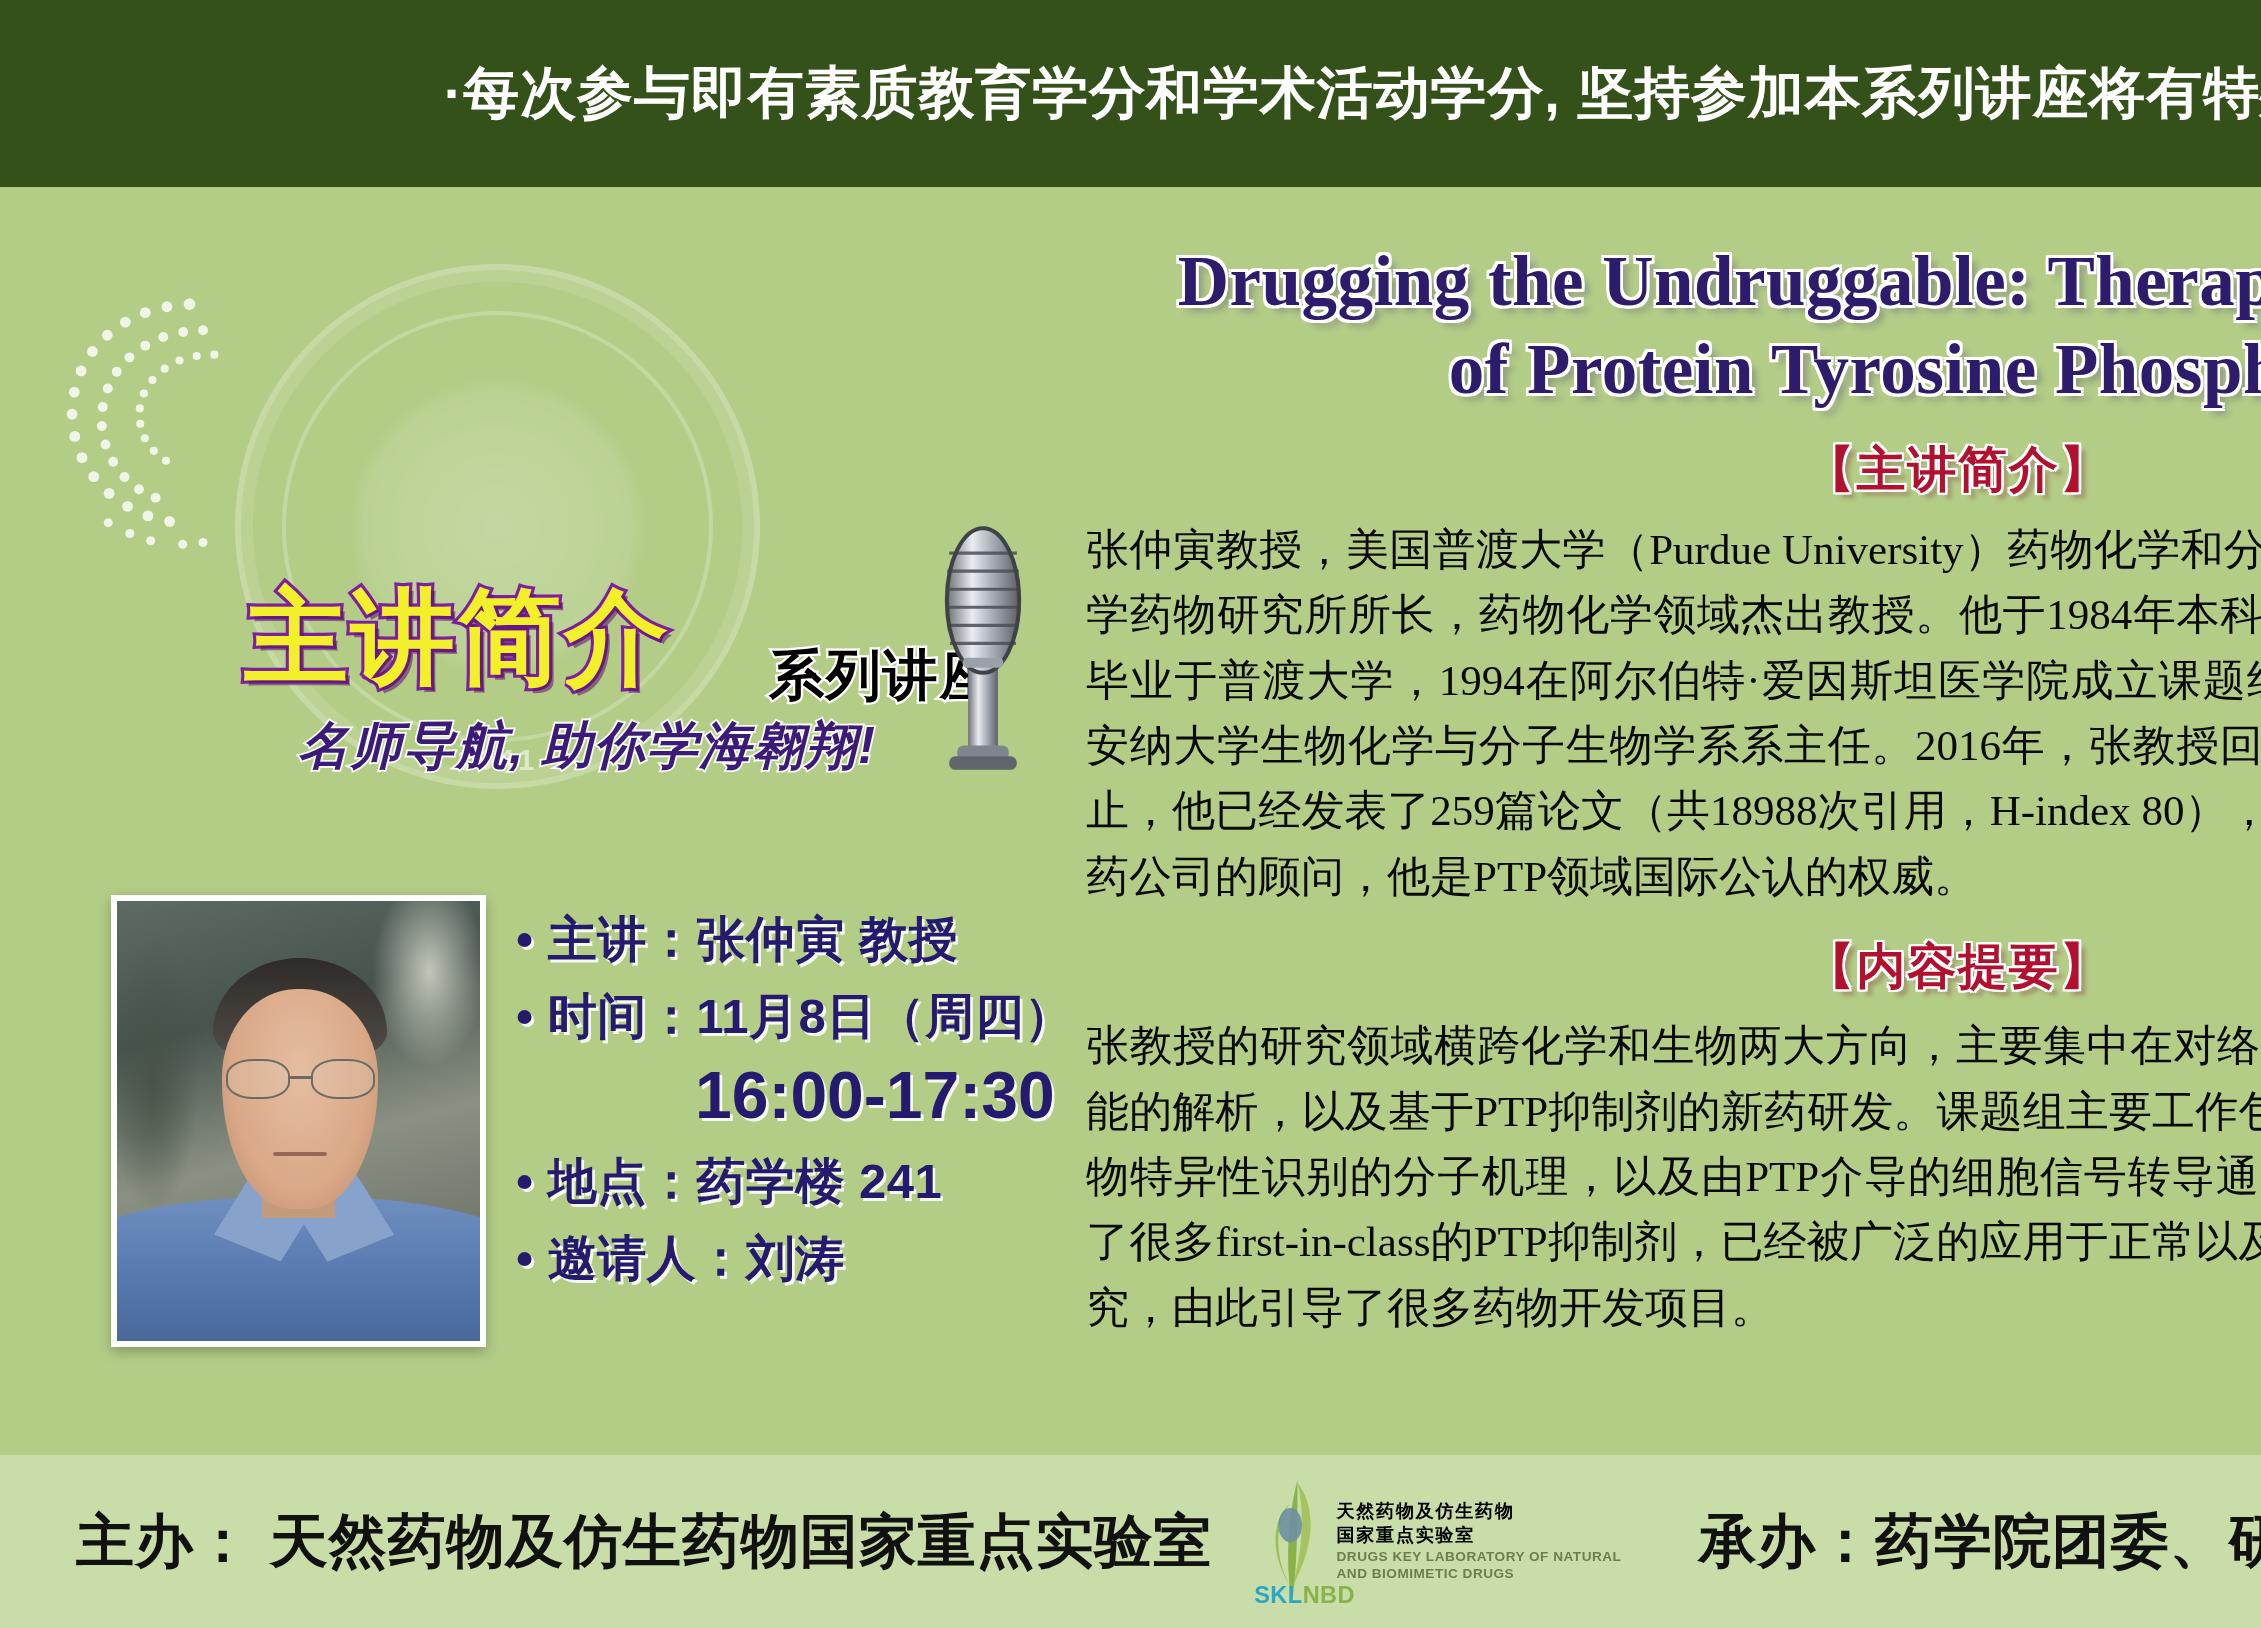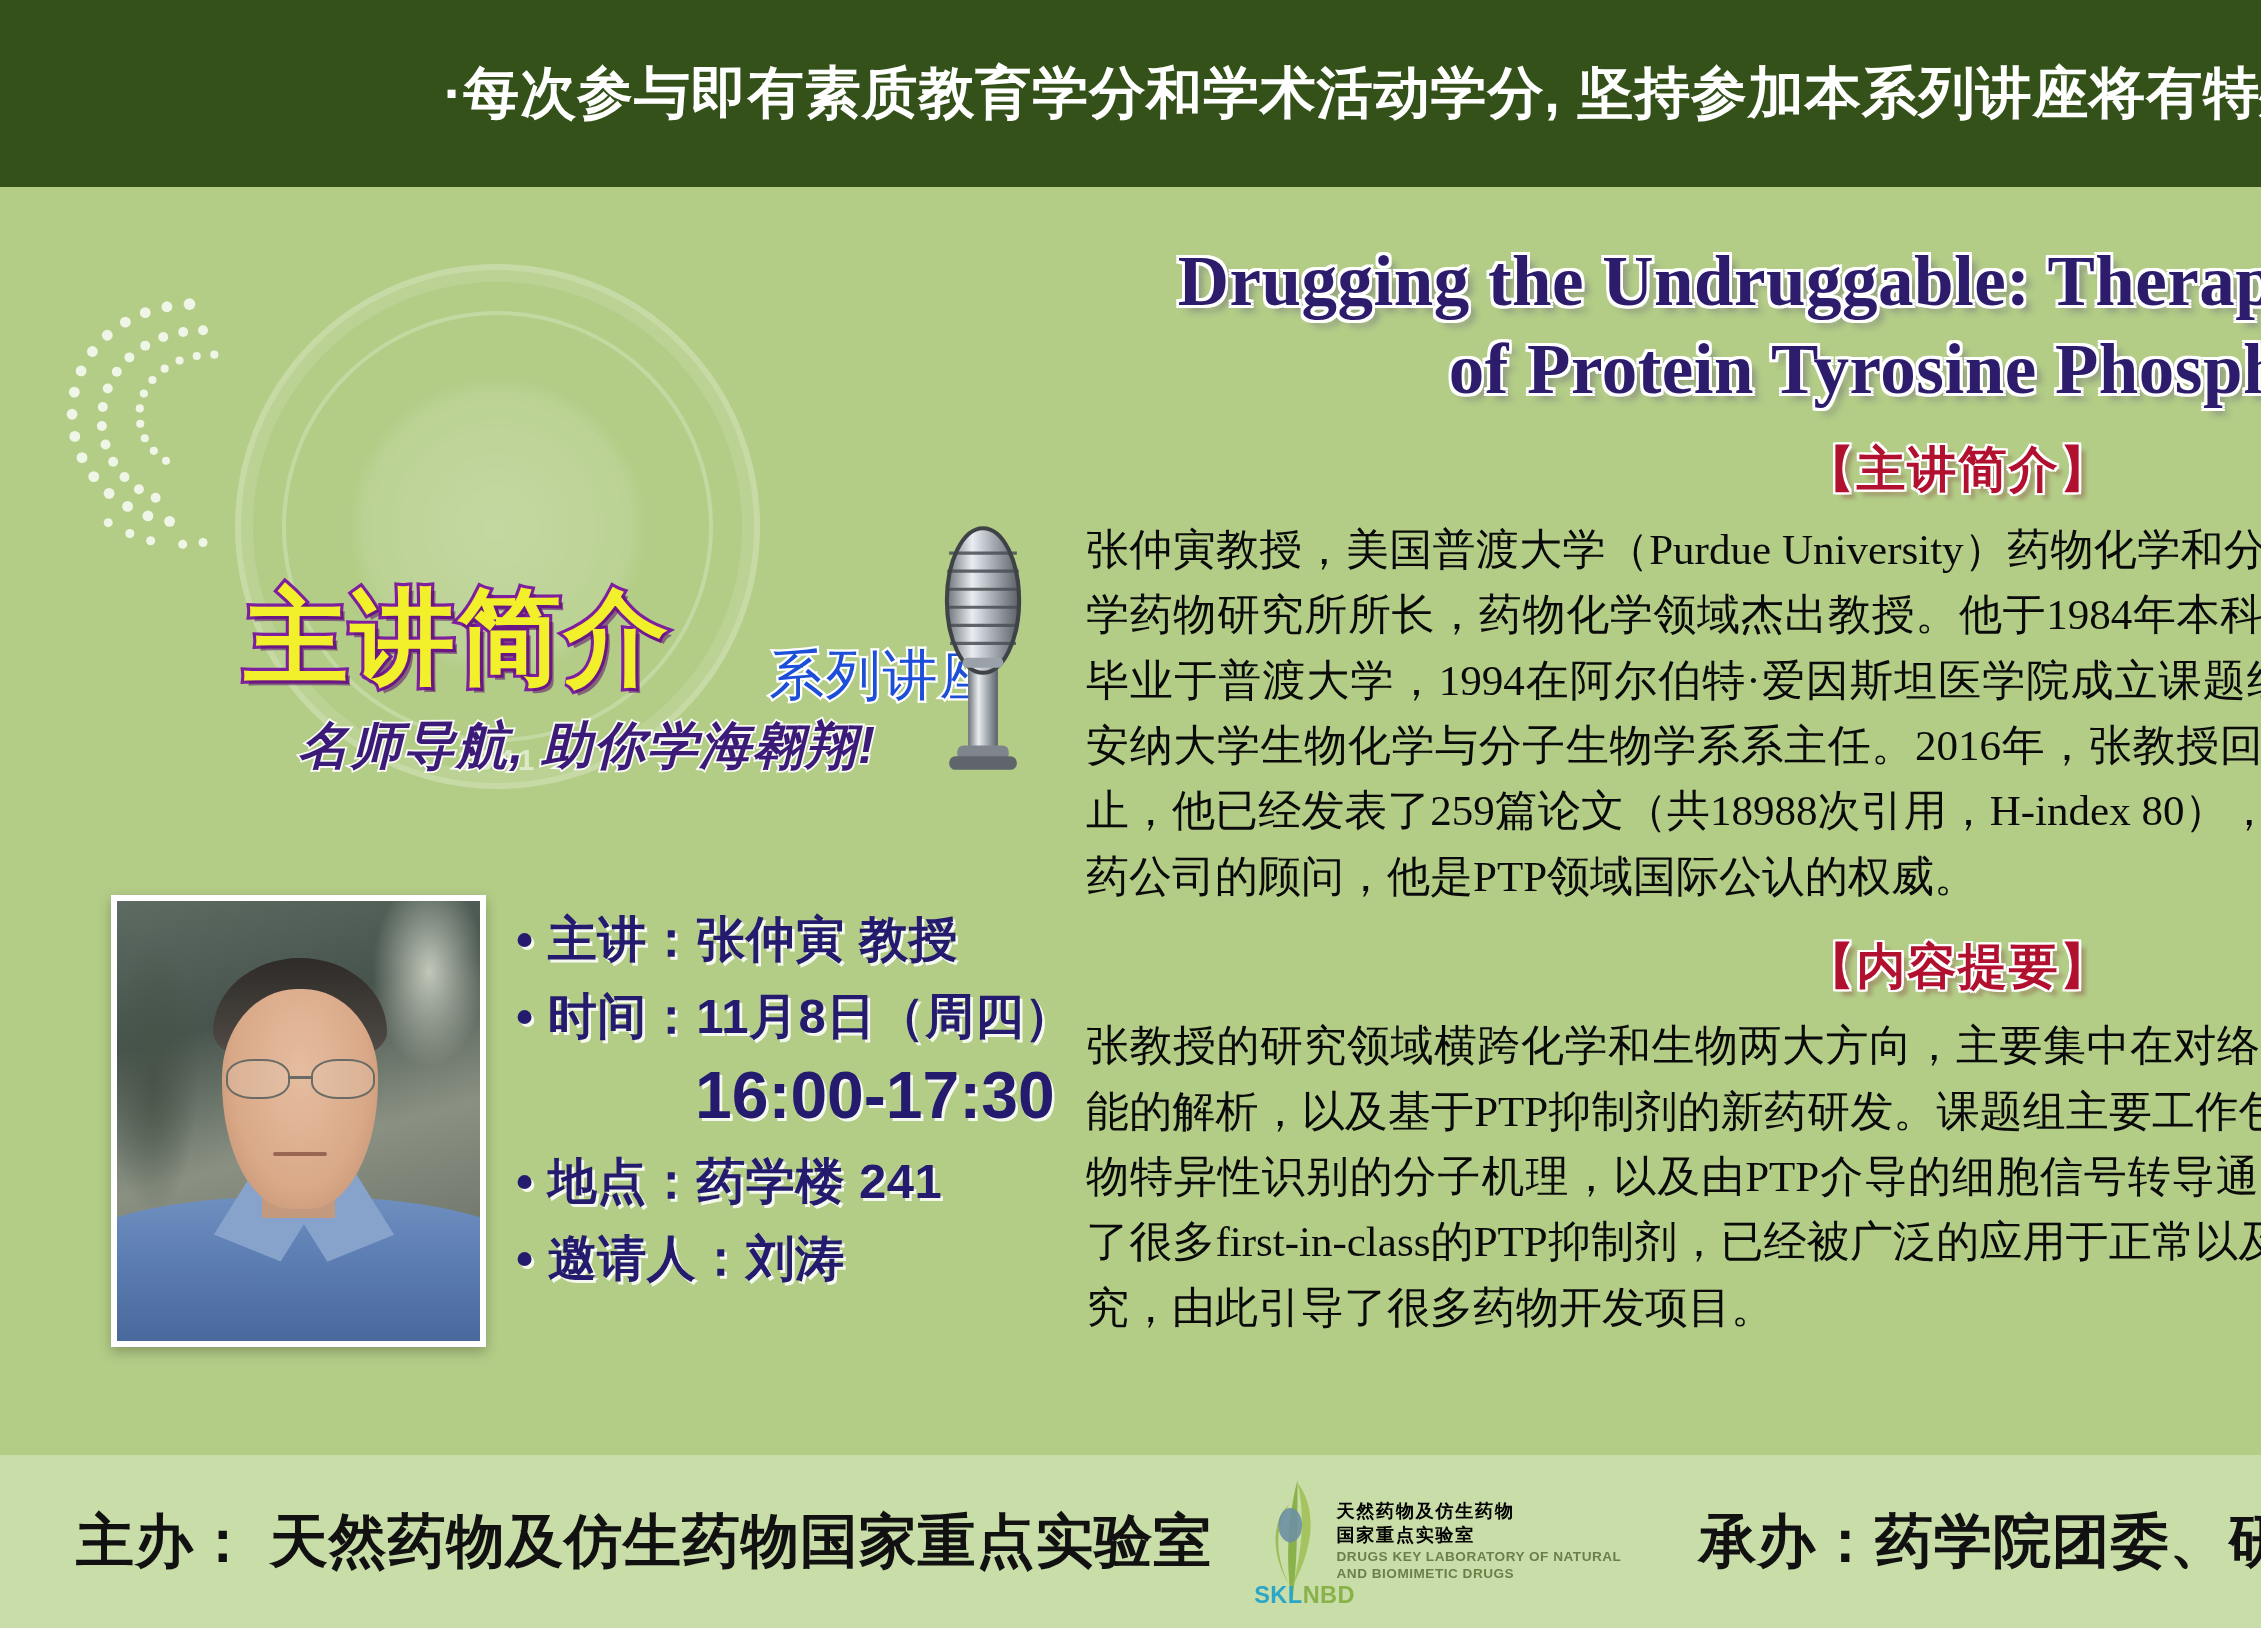--- a/index.html
+++ b/index.html
@@ -62,21 +62,21 @@
     font-size:104px; font-weight:bold; letter-spacing:2.7px;
     color:#f2ef2b;
     -webkit-text-stroke:6.3px #7e1fa0;
     paint-order:stroke fill;
     text-shadow:4.5px 5.4px 0 rgba(90,15,110,.55);
     white-space:nowrap; line-height:1;
     font-family:"Liberation Sans","DejaVu Sans",sans-serif;
   }
   #logo-series{
     position:absolute; left:525px; top:54px;
-    font-size:55px; font-weight:normal; color:#1d4ed8;
+    font-size:55px; font-weight:bold; color:#000000;
     -webkit-text-stroke:4.5px #ffffff; paint-order:stroke fill;
     white-space:nowrap; letter-spacing:1.8px;
   }
   #logo-sub{
     position:absolute; left:54px; top:127px;
     font-size:51px; font-weight:bold; font-style:italic;
     color:#3b1a78; letter-spacing:1.8px; white-space:nowrap;
     -webkit-text-stroke:3.6px rgba(255,255,255,.9); paint-order:stroke fill;
   }
   #mic{ position:absolute; left:687px; top:-59px; width:104px; height:280px; }

